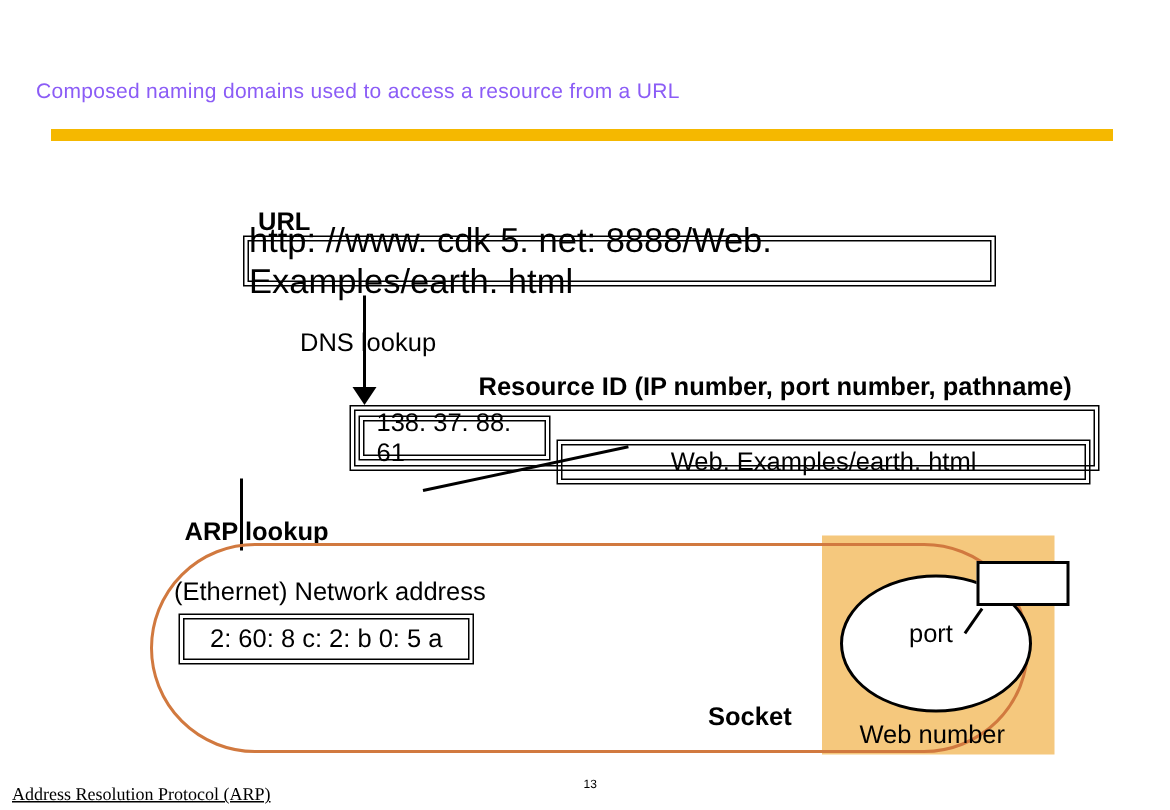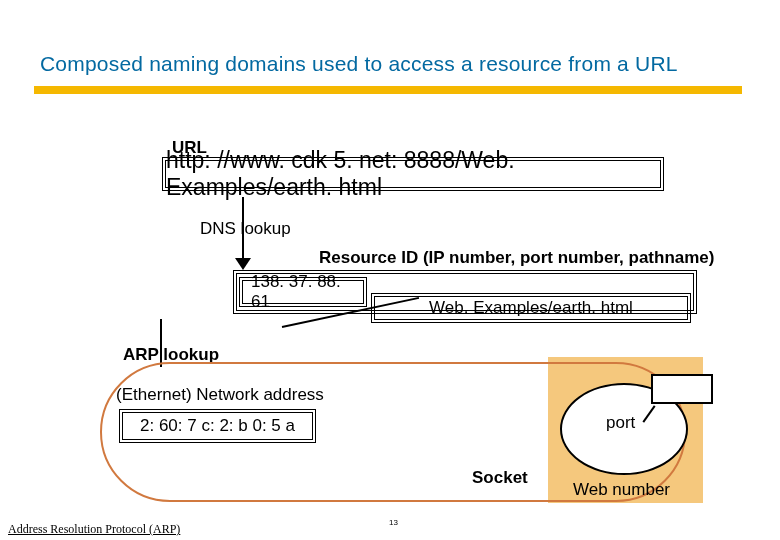--- a/index.html
+++ b/index.html
@@ -7,23 +7,23 @@
     width: 780px;
     height: 540px;
     background: #fff;
     font-family: Arial, Helvetica, sans-serif;
     position: relative;
     overflow: hidden;
   }
   .title {
     position: absolute;
     top: 52px;
-    left: 40px;
-    font-size: 21px;
-    color: #0369a1;
+    left: 24px;
+    font-size: 14px;
+    color: #8b5cf6;
     letter-spacing: 0.2px;
   }
   .title-underline {
     position: absolute;
     top: 86px;
     left: 34px;
     width: 708px;
     height: 8px;
     background: #f5b800;
   }
@@ -78,21 +78,21 @@
     top: 248px;
     left: 309px;
     font-size: 17px;
     font-weight: bold;
     margin-left: 10px;
   }
   .res-outer {
     position: absolute;
     top: 270px;
     left: 233px;
-    width: 464px;
+    width: 500px;
     height: 44px;
     border: 4px double #000;
     display: flex;
     align-items: center;
     padding: 2px;
     gap: 4px;
   }
   .res-cell {
     border: 4px double #000;
     height: 30px;
@@ -260,21 +260,21 @@
 
 <div class="arp-line-diag"></div>
 <div class="arp-line"></div>
 <div class="arp-label">ARP lookup</div>
 
 <div class="ws-square"></div>
 <div class="big-oval"></div>
 
 <div class="eth-label">(Ethernet) Network address</div>
 <div class="eth-box">
-  <span>2: 60: 7 c: 2: b 0: 5 a</span>
+  <span>2: 60: 8 c: 2: b 0: 5 a</span>
 </div>
 
 <div class="ws-circle"></div>
 <div class="ws-inner-rect"></div>
 <div class="file-line"></div>
 <div class="file-label">port</div>
 
 <div class="socket-label">Socket</div>
 <div class="ws-label">Web number</div>
 

